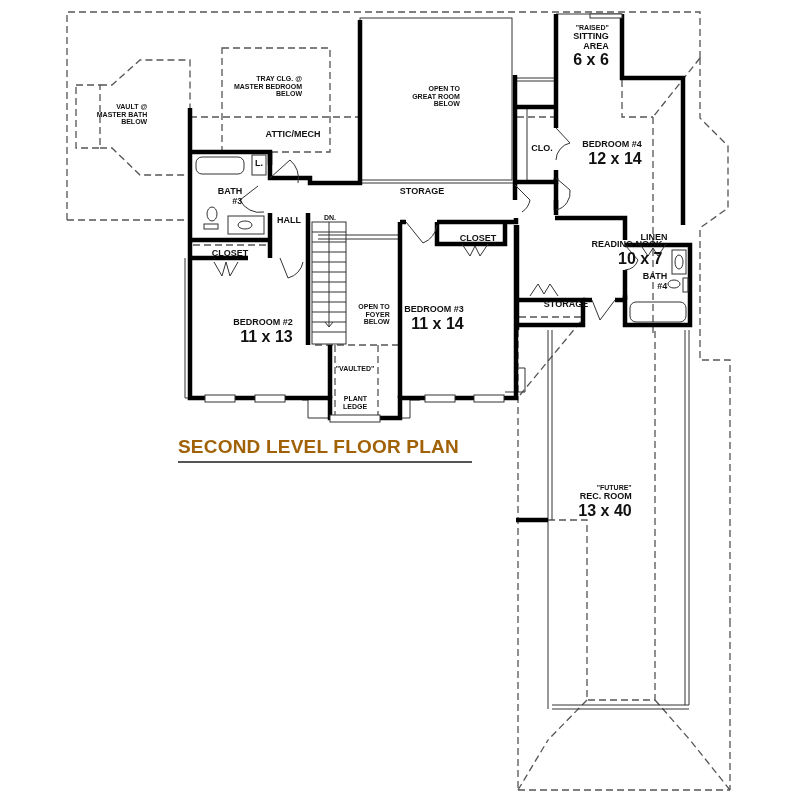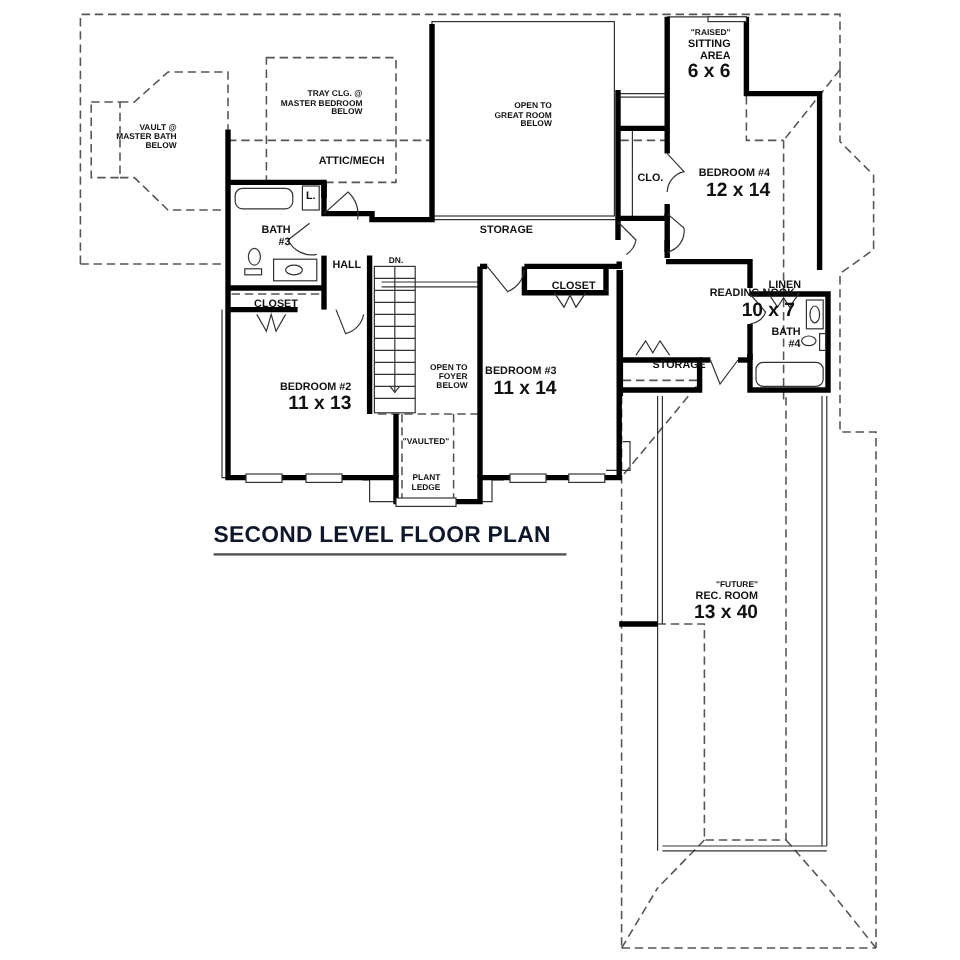--- a/index.html
+++ b/index.html
@@ -2,21 +2,21 @@
 <html><head>
 <meta charset="utf-8">
 <style>
   html, body { margin: 0; padding: 0; background: #ffffff; }
   body { width: 800px; height: 800px; position: relative; overflow: hidden; font-family: "Liberation Sans", sans-serif; }
   #plan { position: absolute; left: 0; top: 0; width: 800px; height: 800px; }
   .lbl { position: absolute; text-align: right; font-family: "Liberation Sans", sans-serif; font-weight: bold; color: #111; line-height: 1.1; white-space: nowrap; transform: translateX(-50%); }
   .xs { font-size: 7px; }
   .sm { font-size: 9px; }
   .md { font-size: 16px; }
-  .title { position: absolute; left: 178px; top: 436px; font-family: "Liberation Sans", sans-serif; font-weight: bold; font-size: 19px; color: #0f172a; letter-spacing: 0.2px; }
+  .title { position: absolute; left: 178px; top: 436px; font-family: "Liberation Sans", sans-serif; font-weight: bold; font-size: 19px; color: #a16207; letter-spacing: 0.2px; }
   .title-underline { position: absolute; left: 178px; top: 461px; width: 294px; height: 2px; background: #555; }
 </style>
 </head>
 <body>
 
 <svg id="plan" viewBox="0 0 800 800" xmlns="http://www.w3.org/2000/svg">
 
   <g fill="none" stroke="#555" stroke-width="1.3" stroke-dasharray="7,4">
     <polyline points="67,220 67,12 700,12 700,58"></polyline>
     <line x1="67" y1="220" x2="190" y2="220"></line>

